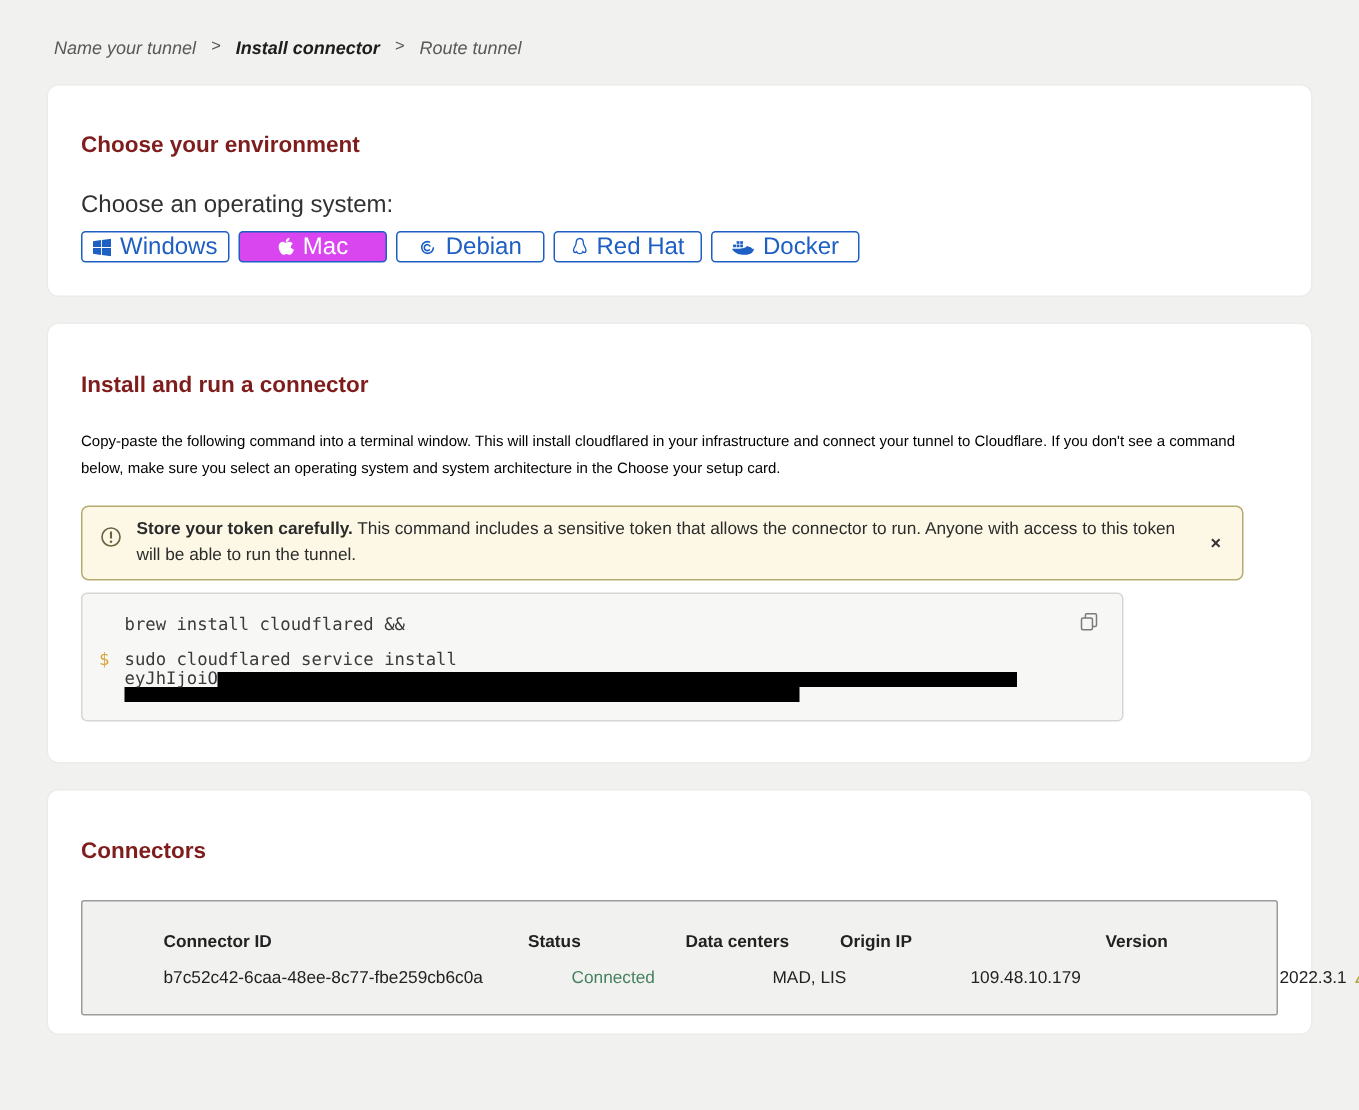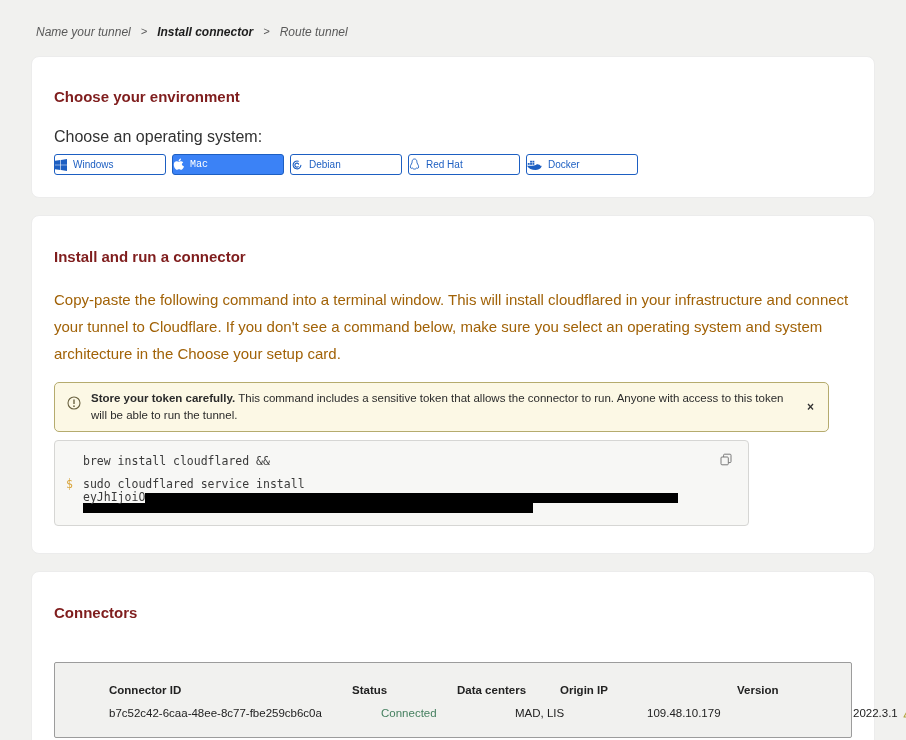--- a/index.html
+++ b/index.html
@@ -32,37 +32,37 @@
     border-radius:8px;
     margin-top:17px;
   }
   .card-title { font-size:15px; font-weight:bold; color:#7f1d1d; }
 
   
   .card-env { padding:31px 22px 22px 22px; }
   .os-label { font-size:16px; color:#313131; margin-top:23px; }
   .os-row { display:flex; gap:6px; margin-top:8px; }
   .os-btn {
-    width:112px; height:21px;
-    display:flex; align-items:center; gap:6px;
+    width:99px; height:21px;
+    display:flex; align-items:center; justify-content:center; gap:6px;
     background:#ffffff;
     border:1px solid #1d5fc2;
     border-radius:3px;
     color:#1d5fc2;
-    font-size:10px;
+    font-size:16px;
     font-family:"Liberation Sans", sans-serif;
     cursor:pointer;
   }
-  .os-btn.selected { background:#3b82f6; color:#ffffff;font-family:Liberation Mono, monospace; }
+  .os-btn.selected { background:#d946ef; color:#ffffff; }
   .os-btn svg { display:block; }
 
   
   .card-install { padding:32px 22px 27px 22px; }
   .install-desc {
-    font-size:15px; color:#a16207; line-height:1.8;
+    font-size:10px; color:#000000; line-height:1.8;
     margin-top:21px; max-width:800px;
   }
   .warn-banner {
     margin-top:15px;
     width:775px;
     background:#fcf8e5;
     border:1px solid #b5ab6e;
     border-radius:5px;
     padding:7px 30px 7px 12px;
     display:flex; gap:10px;
@@ -94,21 +94,21 @@
   .redact-bar-1 { display:inline-block; width:533px; height:10px; background:#000; }
   .redact-bar-2 { margin-left:17px; width:450px; height:10px; background:#000; }
   .copy-btn {
     position:absolute; top:10px; right:14px;
     background:none; border:none; cursor:pointer; padding:2px;
   }
 
   
   .card-connectors { padding:32px 22px 12px 22px; }
   .conn-table {
-    margin-top:41px;
+    margin-top:24px;
     background:#f1f1ef;
     border:1px solid #9c9c9c;
     border-radius:2px;
     padding:21px 0 17px 54px;
     font-size:11.5px;
   }
   .conn-row {
     display:grid;
     grid-template-columns:243px 105px 103px 177px 1fr;
     align-items:center;

